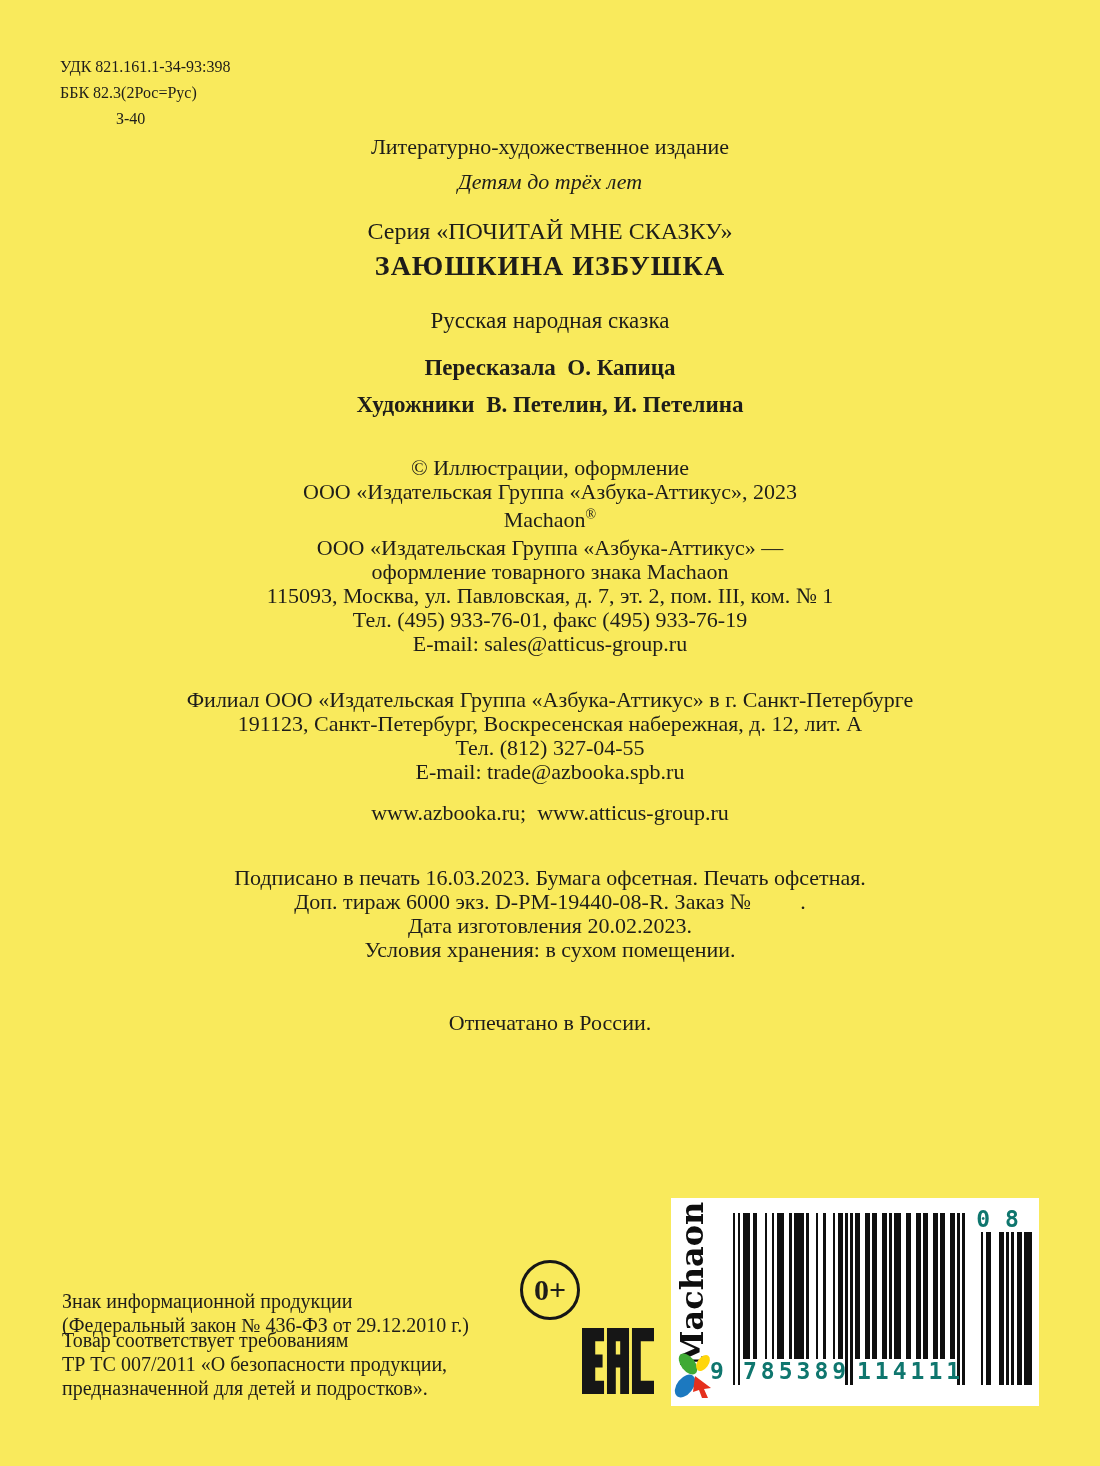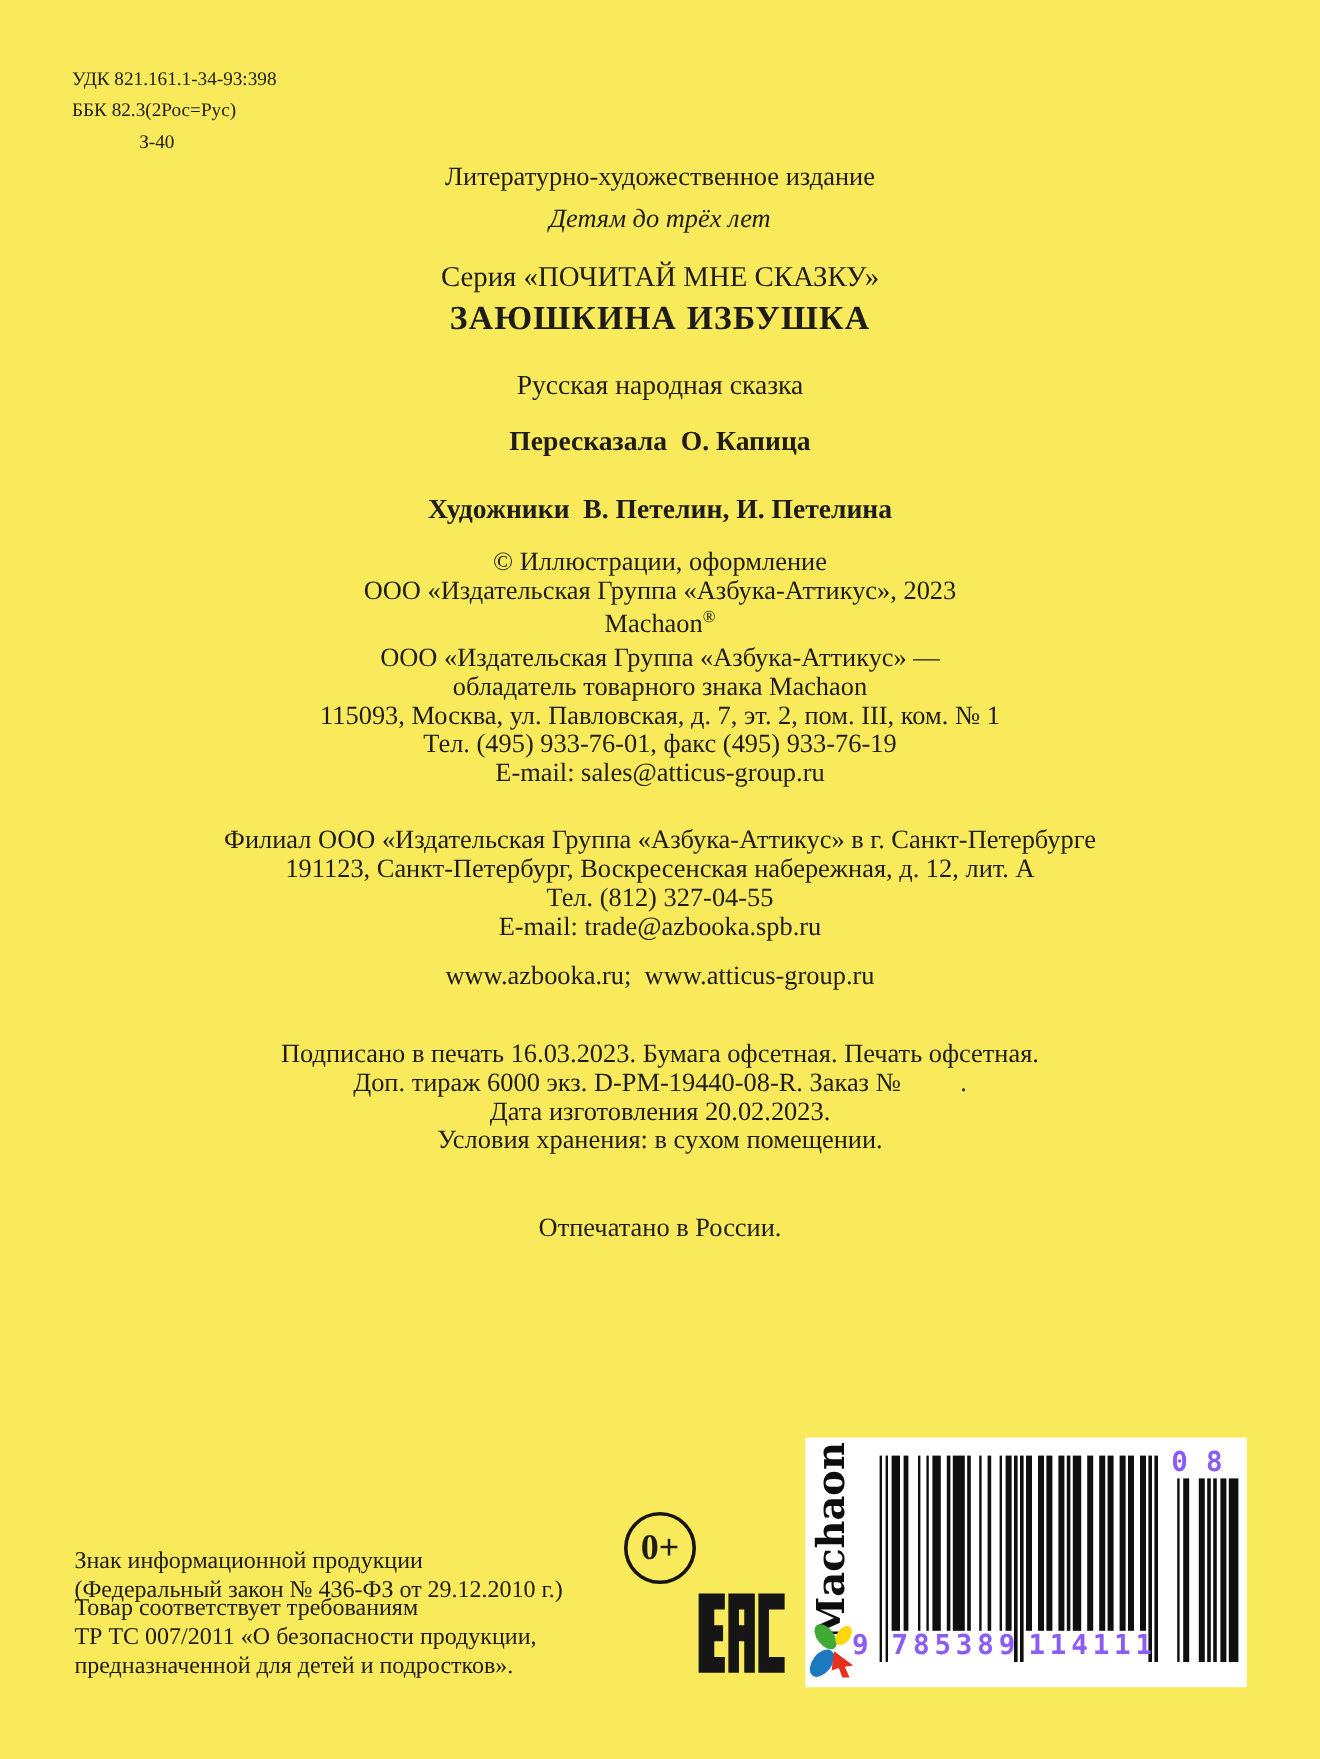--- a/index.html
+++ b/index.html
@@ -13,21 +13,21 @@
   
   #codes{top:54px;left:60px;font-size:16px;line-height:26px;}
   #codes .indent{padding-left:56px;}
   
   #edition-type{top:134px;font-size:22px;}
   #age-note{top:169px;font-size:22px;font-style:italic;}
   #series{top:218px;font-size:24px;}
   #book-title{top:250px;font-size:28px;font-weight:bold;letter-spacing:1px;}
   #subtitle{top:308px;font-size:23px;}
   #reteller{top:355px;font-size:23px;font-weight:bold;}
-  #artists{top:412px;font-size:23px;font-weight:bold;}
+  #artists{top:392px;font-size:23px;font-weight:bold;}
   #copyright{top:456px;font-size:22px;line-height:23.5px;}
   #copyright sup{font-size:14px;}
   #publisher{top:536px;font-size:22px;line-height:24px;}
   #branch{top:688px;font-size:22px;line-height:24px;}
   #websites{top:800px;font-size:22px;}
   #printinfo{top:866px;font-size:22px;line-height:24px;}
   #printed-in{top:1010px;font-size:22px;}
   
   #info-sign{top:1266px;left:62px;font-size:20px;line-height:24px;margin-top:23px;}
   #compliance{top:1328px;left:62px;font-size:20px;line-height:24px;}
@@ -46,21 +46,21 @@
     transform:rotate(-90deg);transform-origin:center;
     font-family:"DejaVu Serif","Liberation Serif",serif;font-weight:bold;
     font-size:32px;text-align:center;color:#0e0e0e;line-height:34px;
   }
   #butterfly{position:absolute;left:2px;top:152px;}
   #bc-main-bars{position:absolute;left:62px;top:15px;width:232px;height:172px;}
   #bc-supp-bars{position:absolute;left:307px;top:34px;width:54px;height:153px;}
   .bar{position:absolute;top:0;background:#0f0f0f;}
   .bc-digits{
     position:absolute;font-family:"DejaVu Sans Mono","Liberation Mono",monospace;
-    font-weight:bold;font-size:23px;color:#8b5cf6;white-space:nowrap;
+    font-weight:bold;font-size:23px;color:#0f766e;white-space:nowrap;
   }
   #bc-digit-first{left:34px;top:160px;width:24px;text-align:center;}
   #bc-digits-left{left:72px;top:160px;width:102px;letter-spacing:4px;text-align:center;}
   #bc-digits-right{left:186px;top:160px;width:102px;letter-spacing:4px;text-align:center;}
   #bc-supp-digits{left:305px;top:8px;width:58px;letter-spacing:15px;text-align:center;}
 </style>
 </head>
 <body>
 
 <div class="abs" id="codes">
@@ -78,21 +78,21 @@
 <div class="abs ctr" id="artists">Художники&nbsp; В. Петелин, И. Петелина</div>
 
 <div class="abs ctr" id="copyright">
   <div>© Иллюстрации, оформление</div>
   <div>ООО «Издательская Группа «Азбука-Аттикус», 2023</div>
   <div><span>Machaon</span><sup>®</sup></div>
 </div>
 
 <div class="abs ctr" id="publisher">
   <div>ООО «Издательская Группа «Азбука-Аттикус» —</div>
-  <div>обладатель товарного знака Machaon</div>
+  <div>оформление товарного знака Machaon</div>
   <div>115093, Москва, ул. Павловская, д. 7, эт. 2, пом. III, ком. № 1</div>
   <div>Тел. (495) 933-76-01, факс (495) 933-76-19</div>
   <div>E-mail: sales@atticus-group.ru</div>
 </div>
 
 <div class="abs ctr" id="branch">
   <div>Филиал ООО «Издательская Группа «Азбука-Аттикус» в г. Санкт-Петербурге</div>
   <div>191123, Санкт-Петербург, Воскресенская набережная, д. 12, лит. А</div>
   <div>Тел. (812) 327-04-55</div>
   <div>E-mail: trade@azbooka.spb.ru</div>

